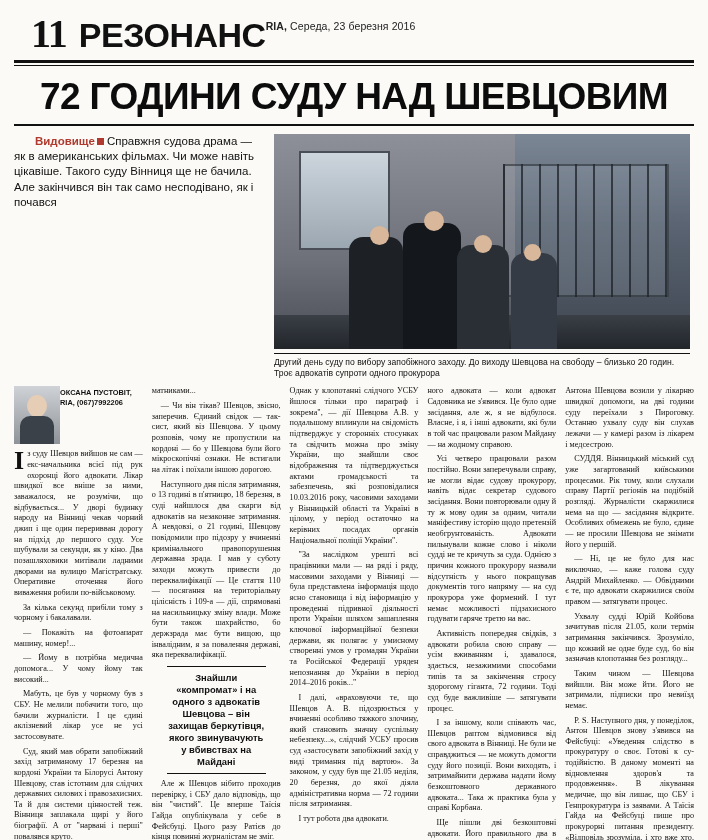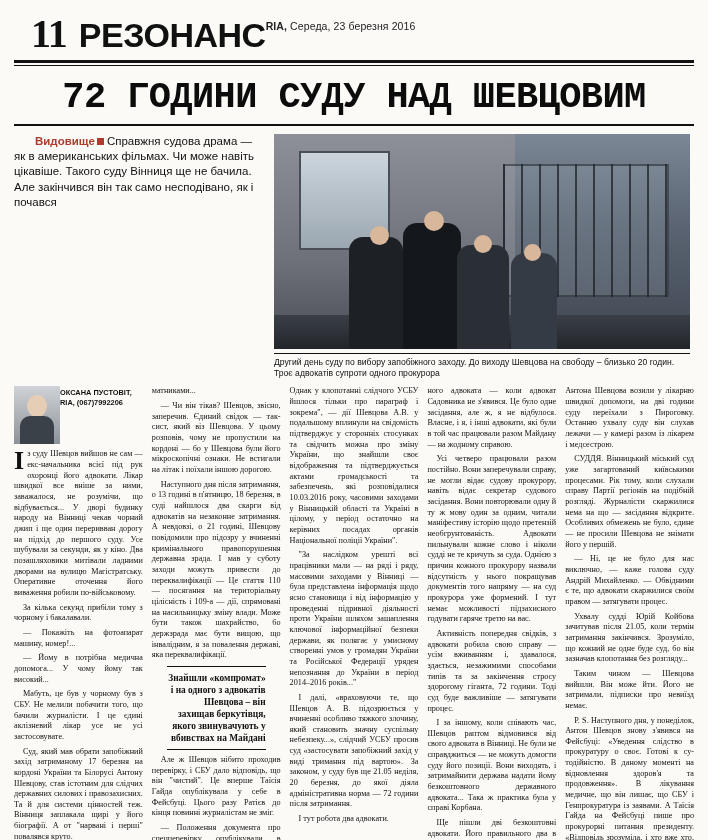--- a/index.html
+++ b/index.html
@@ -30,21 +30,21 @@
   .mast-sub{
     font-family:"Liberation Sans", sans-serif;
     font-size:10.5px;color:#222;margin-top:3px;letter-spacing:0.1px;
   }
   .mast-sub b{font-weight:bold;}
   .rule-thick{height:3px;background:#111;margin:4px 14px 0 14px;}
   .rule-thin{height:1px;background:#111;margin:2px 14px 0 14px;}
 
   
   .headline{
-    font-family:Liberation Mono, monospace;
+    font-family:Liberation Sans, sans-serif;
     font-weight:bold;
     font-size:37px;
     letter-spacing:-0.6px;
     text-align:center;
     margin:10px 14px 6px 14px;
     color:#0c0c0c;
   }
   .rule-head{height:2px;background:#111;margin:0 14px 8px 14px;}
 
   
@@ -121,22 +121,22 @@
   }
   .mugshot .mh{position:absolute;left:13px;top:9px;width:20px;height:22px;border-radius:50%;background:#e6cdb5;}
   .mugshot .mb{position:absolute;left:6px;top:30px;width:34px;height:30px;border-radius:10px 10px 0 0;background:#3b4149;}
   .byname{
     font-family:"Liberation Sans", sans-serif;
     font-size:7.4px;line-height:1.25;font-weight:bold;color:#111;padding-top:2px;
   }
   .pull{
     border-top:1px solid #111;border-bottom:1px solid #111;
     padding:5px 0;margin:5px 15px;
-    font-family:Liberation Serif, serif;
-    font-weight:bold;font-size:9.4px;line-height:1.28;text-align:right;color:#111;
+    font-family:Liberation Sans, sans-serif;
+    font-weight:bold;font-size:9.4px;line-height:1.28;text-align:center;color:#111;
   }
   .drop::first-letter{
     float:left;font-size:26px;line-height:20px;font-weight:bold;padding:2px 3px 0 0;
   }
 </style>
 </head>
 <body>
 
 <div class="page">
 

